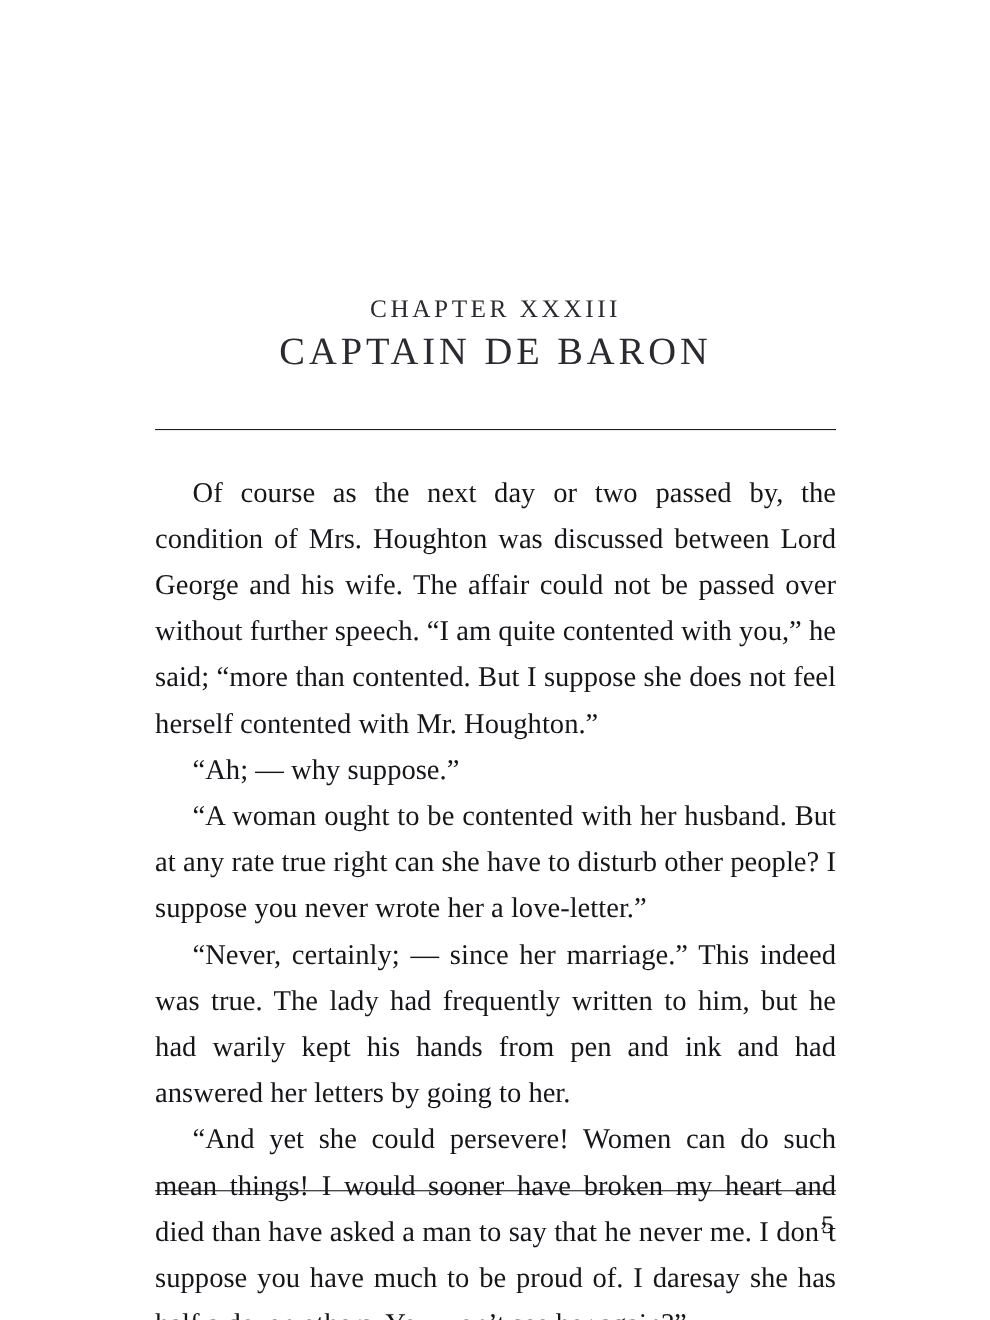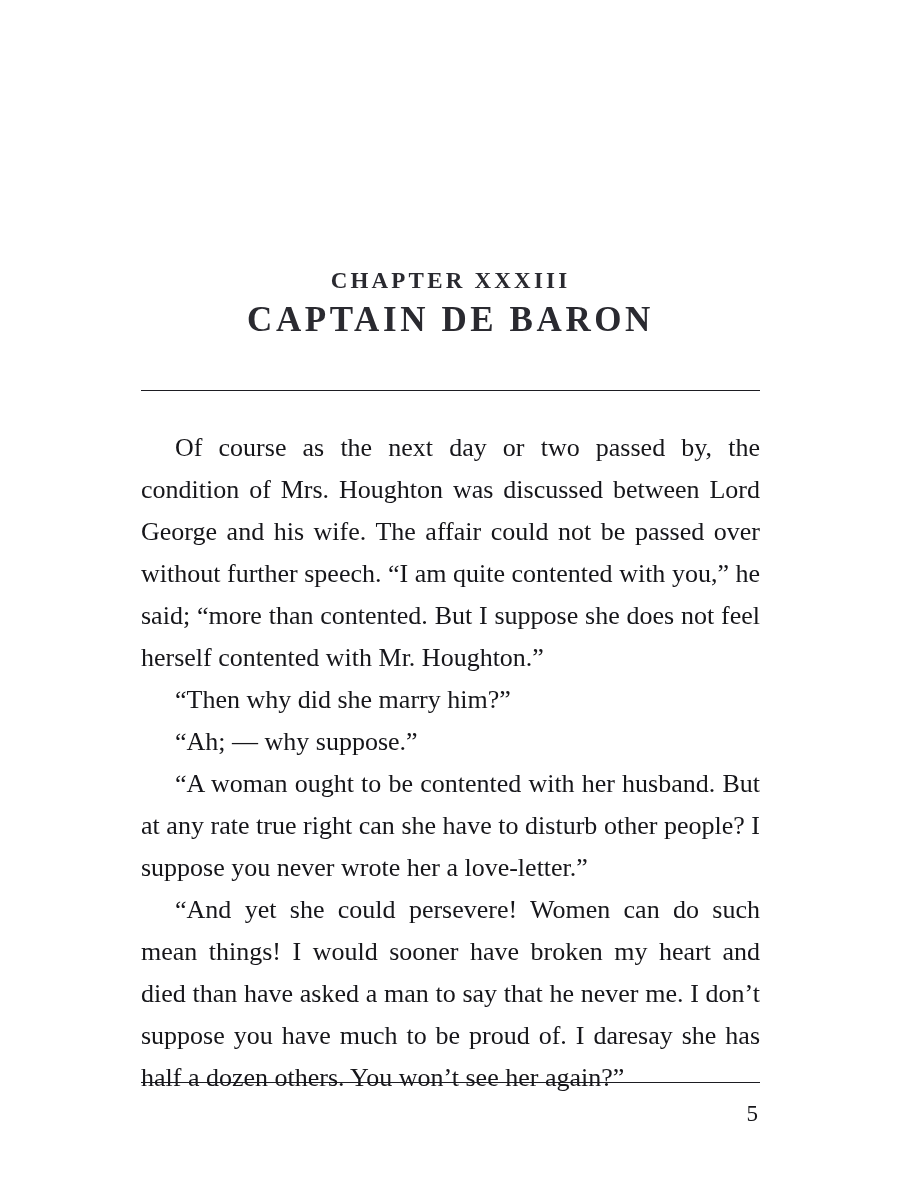--- a/index.html
+++ b/index.html
@@ -21,21 +21,20 @@
   }
   .content {
     position: absolute;
     left: 141px;
     top: 0;
     width: 619px;
   }
   .chapter-head {
     text-align: center;
     margin-top: 268px;
-    font-weight: bold;
   }
   .chapter-number {
     font-family: "Liberation Serif", serif;
     font-size: 23px;
     letter-spacing: 3.2px;
     color: #2a2a30;
     line-height: 1.1;
     white-space: nowrap;
   }
   .chapter-title {
@@ -93,23 +92,23 @@
 
     <div class="chapter-head">
       <div class="chapter-number">CHAPTER XXXIII</div>
       <div class="chapter-title">CAPTAIN DE BARON</div>
     </div>
 
     <hr class="rule rule-top">
 
     <div class="body-text">
       <p>Of course as the next day or two passed by, the condition of Mrs. Houghton was discussed between Lord George and his wife. The affair could not be passed over without further speech. “I am quite contented with you,” he said; “more than contented. But I suppose she does not feel herself contented with Mr. Houghton.”</p>
-      <p>“Then why did she marry him?”</p>
       <p>“Ah; — why suppose.”</p>
       <p>“A woman ought to be contented with her husband. But at any rate true right can she have to disturb other people? I suppose you never wrote her a love-letter.”</p>
+      <p>“Never, certainly; — since her marriage.” This indeed was true. The lady had frequently written to him, but he had warily kept his hands from pen and ink and had answered her letters by going to her.</p>
       <p>“And yet she could persevere! Women can do such mean things! I would sooner have broken my heart and died than have asked a man to say that he never me. I don’t suppose you have much to be proud of. I daresay she has half a dozen others. You won’t see her again?”</p>
     </div>
 
   </div>
 
   <div class="footer">
     <hr class="rule rule-bottom">
     <div class="page-number">5</div>
   </div>
 

